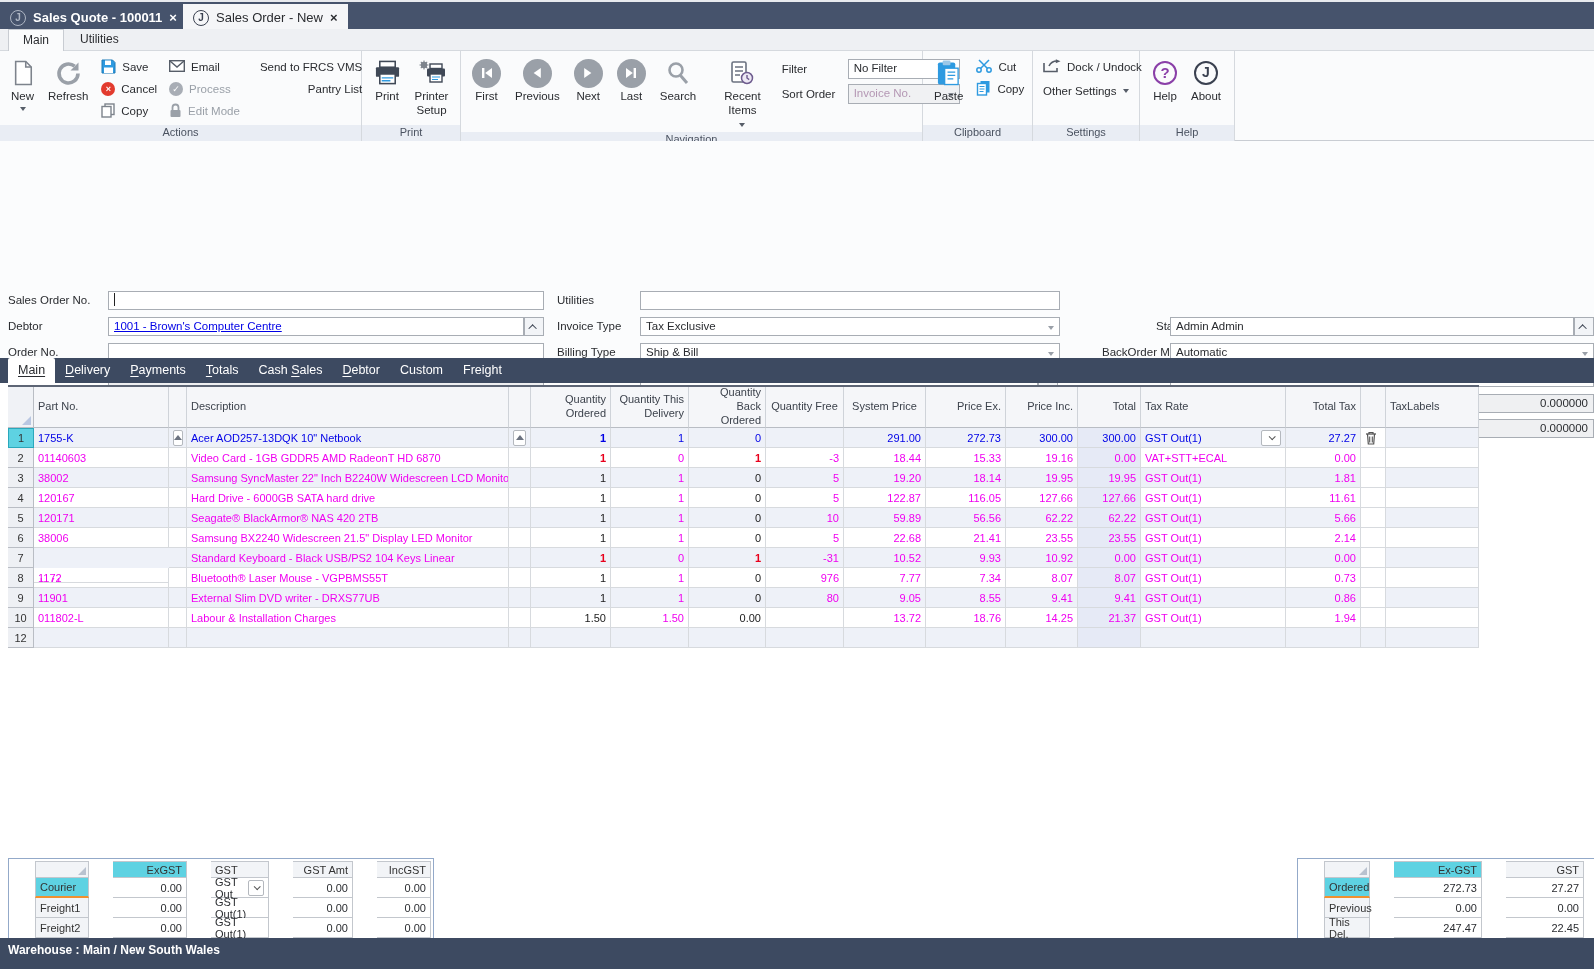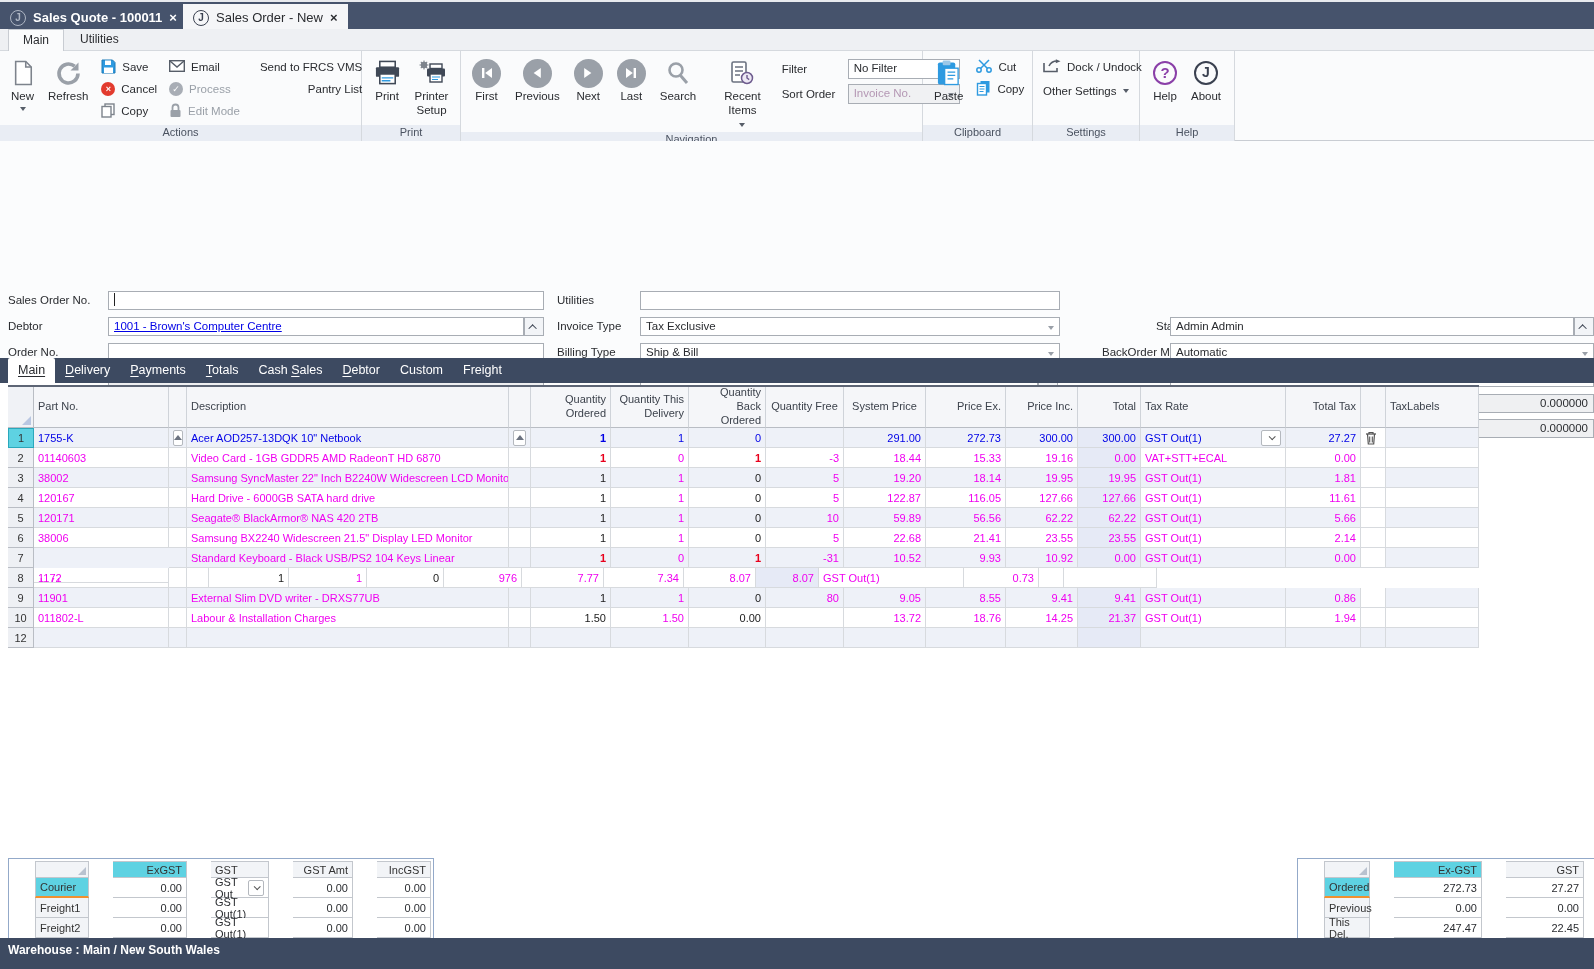--- a/index.html
+++ b/index.html
@@ -802,20 +802,23 @@
         </div>
         <div class="g-cell " style="width: 25px; background: rgb(255, 255, 255);"></div>
         <div class="g-cell " style="width: 93px;"></div>
       </div>
       <div class="g-row">
         <div class="g-rownum" style="width: 26px;">8</div>
         <div class="g-cell " style="width: 135px;">
           <span class="c-mag">1172</span>
         </div>
         <div class="g-cell " style="width: 18px;"></div>
+        <div class="g-cell " style="width: 322px;">
+          <span class="c-mag">Bluetooth® Laser Mouse - VGPBMS55T</span>
+        </div>
         <div class="g-cell " style="width: 22px;"></div>
         <div class="g-cell r" style="width: 80px;">
           <span class="c-blk">1</span>
         </div>
         <div class="g-cell r" style="width: 78px;">
           <span class="c-mag">1</span>
         </div>
         <div class="g-cell r" style="width: 77px;">
           <span class="c-blk">0</span>
         </div>

